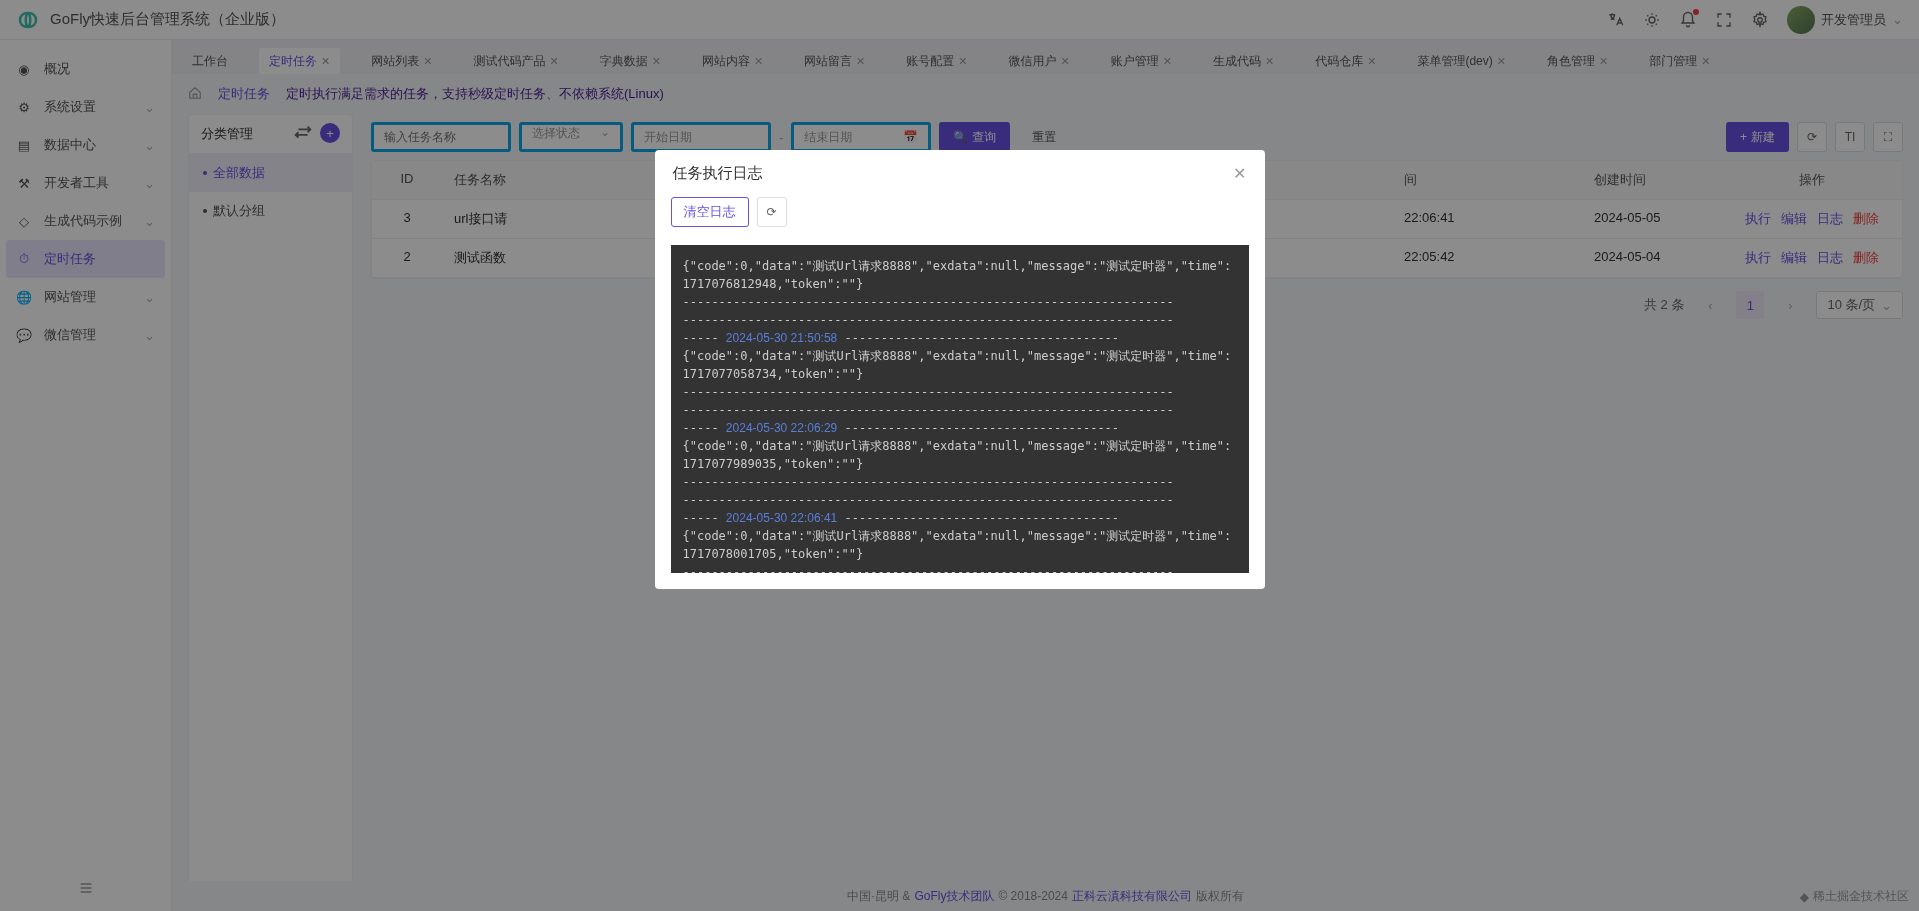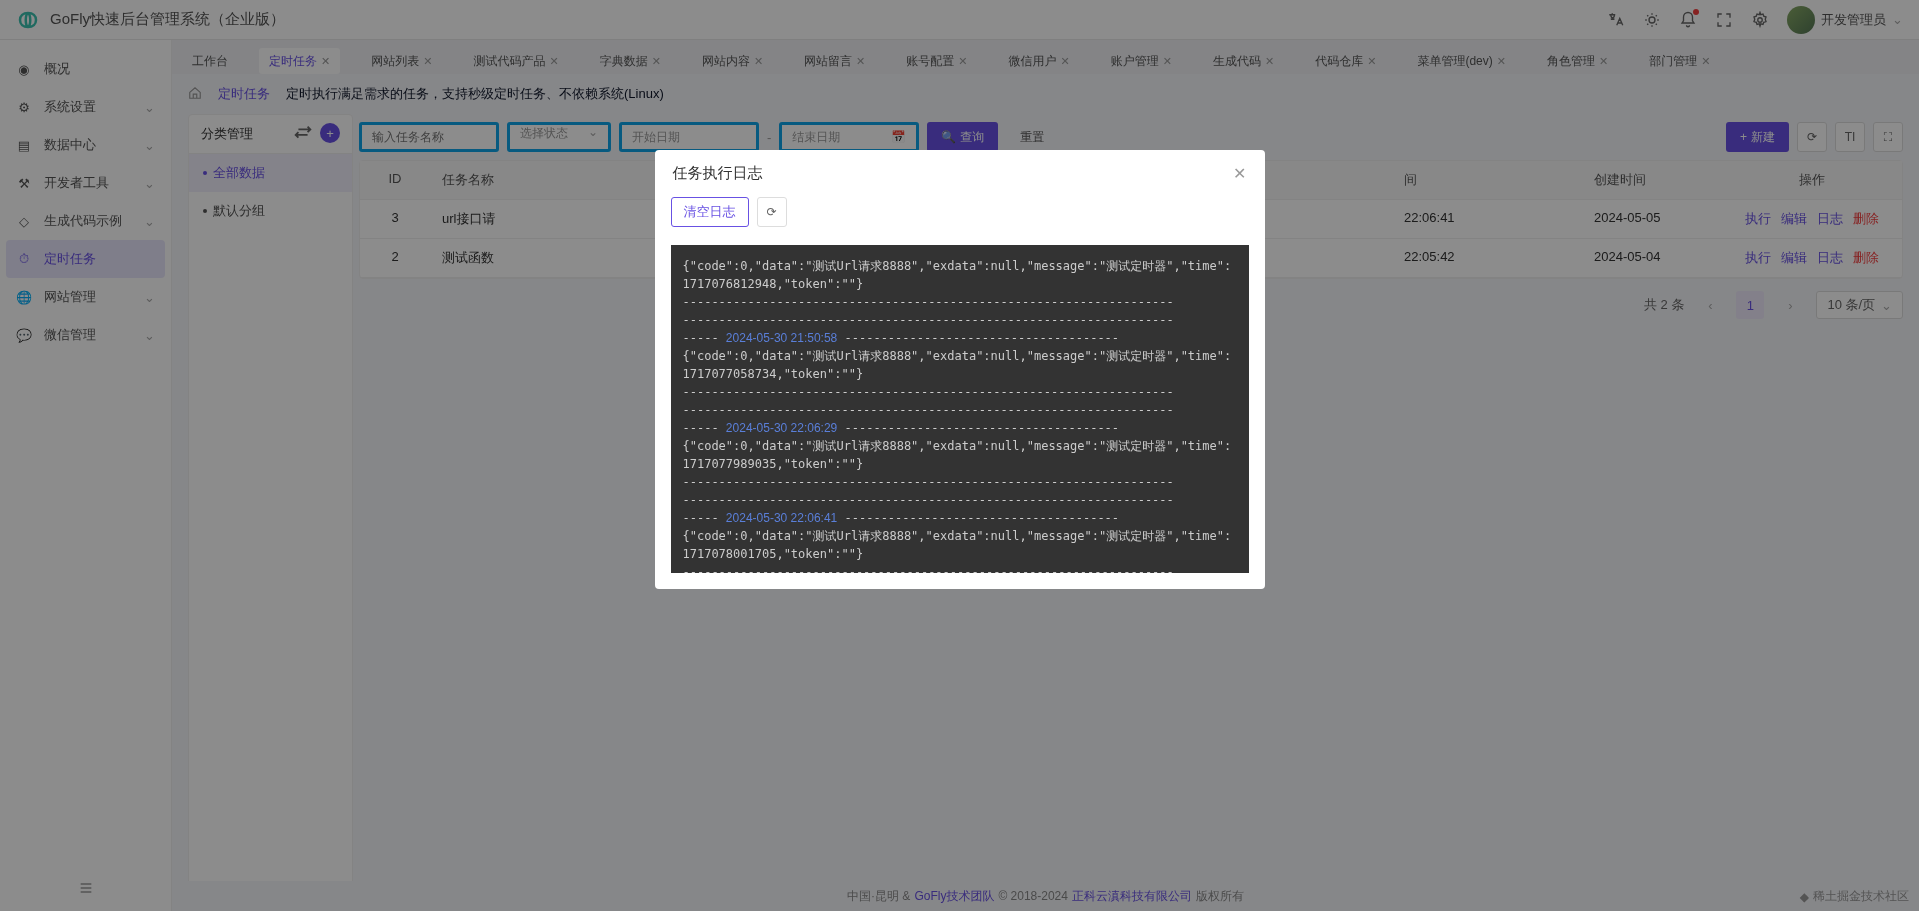--- a/index.html
+++ b/index.html
@@ -22,22 +22,22 @@
 .menu-chevron{margin-left:auto;color:#aaa}
 .collapse-btn{position:absolute;bottom:12px;left:50%;transform:translateX(-50%);cursor:pointer;color:#999}
 .main{flex:1;display:flex;flex-direction:column;overflow:hidden}
 .tabs{height:34px;background:#f0f1f5;display:flex;align-items:flex-end;padding:0 10px;gap:21px;overflow:hidden}
 .tab{display:flex;align-items:center;padding:0 10px;height:26px;cursor:pointer;font-size:12px;color:#555;gap:4px;border-radius:3px;white-space:nowrap}
 .tab.active{background:#fff;color:#6851e3}
 .tab-close{color:#999;font-size:11px}
 .breadcrumb{height:40px;display:flex;align-items:center;padding:0 16px;gap:16px;color:#666;background:#f5f6fa}
 .bc-home{color:#999}
 .bc-link{color:#6851e3;cursor:pointer}
-.bc-desc{color:#0f172a}
-.content{flex:1;display:flex;padding:0 16px 12px;gap:6px;overflow:hidden}
+.bc-desc{color:#4c1d95}
+.content{flex:1;display:flex;padding:0 16px 12px;gap:18px;overflow:hidden}
 .side-panel{width:165px;background:#fff;border-radius:4px;border:1px solid #eee}
 .panel-header{display:flex;align-items:center;justify-content:space-between;padding:8px 12px;border-bottom:1px solid #eee;font-size:13px}
 .panel-actions{display:flex;gap:6px}
 .icon-btn{width:22px;height:22px;display:flex;align-items:center;justify-content:center;cursor:pointer;color:#666;border-radius:3px}
 .add-btn{background:#6851e3;color:#fff;border-radius:50%;width:20px;height:20px}
 .cat-item{padding:10px 14px;cursor:pointer;font-size:13px;color:#555;display:flex;align-items:center;gap:6px}
 .cat-item.active{background:#f0eefb;color:#6851e3}
 .bullet{width:4px;height:4px;background:currentColor;border-radius:50%}
 .main-panel{flex:1;display:flex;flex-direction:column}
 .toolbar{display:flex;align-items:center;gap:8px;padding:8px 0;flex-wrap:wrap}

